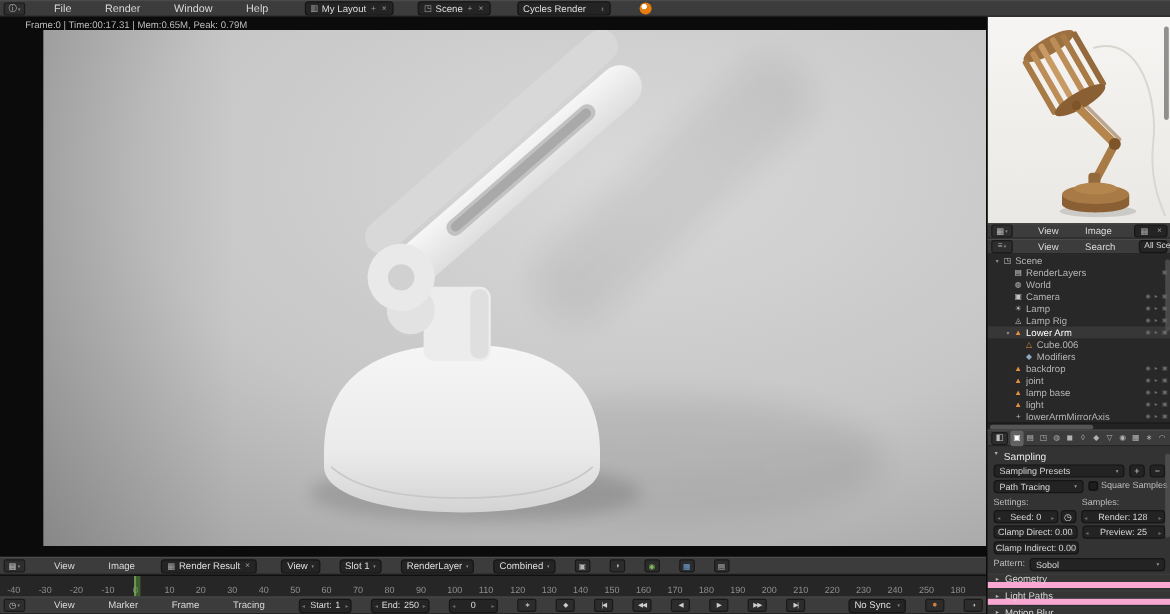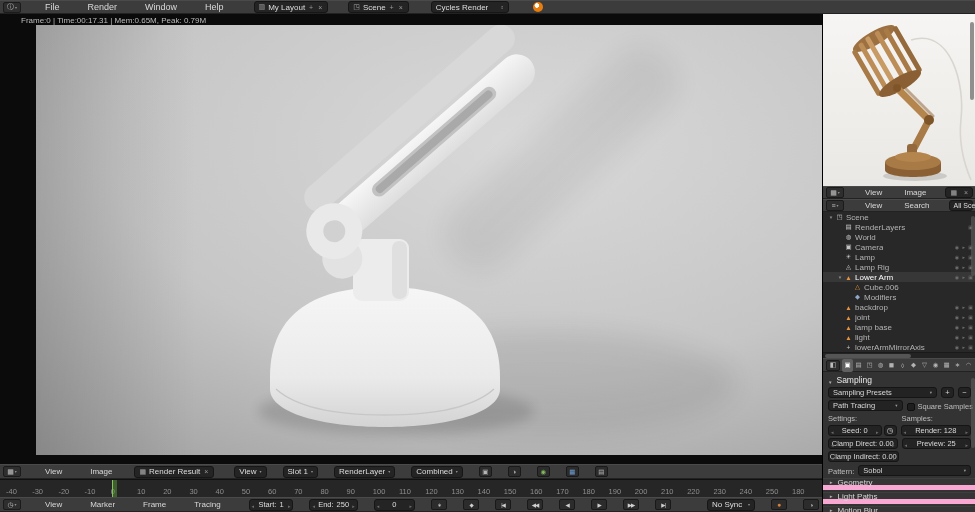--- a/index.html
+++ b/index.html
@@ -61,21 +61,21 @@
   .orest{margin-left:auto;font-size:5px;color:#6d6d6d;letter-spacing:1px;flex:none}
   #outl-hscroll{position:absolute;left:0;top:338px;width:153px;height:6px;background:#232323;border-top:1px solid #1a1a1a}
   #outl-hscroll .thumb{position:absolute;left:2px;top:1px;width:86px;height:4px;border-radius:2px;background:#555}
   .vscroll{position:absolute;width:4px;border-radius:2px;background:#5a5a5a;opacity:.65}
 
   
   #props-hdr{position:absolute;left:0;top:344px;width:153px;height:14px;gap:0}
   .ptab{min-width:11px;height:13px;display:inline-flex;align-items:center;justify-content:center;font-size:6.5px;color:#b2b2b2;padding:0 1px}
   .ptab.active{background:#616161;border-radius:2px;color:#fff}
   #props{position:absolute;left:0;top:358px;width:153px;height:140px;background:#333;overflow:hidden}
-  .prow{display:flex;align-items:flex-end;gap:4px;padding:0 5px;margin-top:2px}
+  .prow{display:flex;align-items:flex-start;gap:4px;padding:0 5px;margin-top:2px}
   .half{flex:1;min-width:0}
   .pw{position:relative;background:#232323;border:1px solid #151515;border-radius:3px;height:11px;display:flex;align-items:center;justify-content:center;font-size:7.5px;color:#d8d8d8;gap:2px;white-space:nowrap}
   .pdd{justify-content:flex-start;padding:0 4px}
   .pdd .dd{margin-left:auto;font-size:4.5px;color:#999}
   .wsm{width:13px;flex:none;justify-content:center}
   .plabel{font-size:7.5px;color:#bdbdbd;white-space:nowrap}
   .ptitle{font-size:8.5px;color:#e8e8e8}
   .ptri{font-size:4.5px;color:#b0b0b0}
   .cb{width:8px;height:8px;background:#1e1e1e;border:1px solid #0e0e0e;border-radius:2px;flex:none}
   .cbrow{display:flex;align-items:center;gap:3px}

